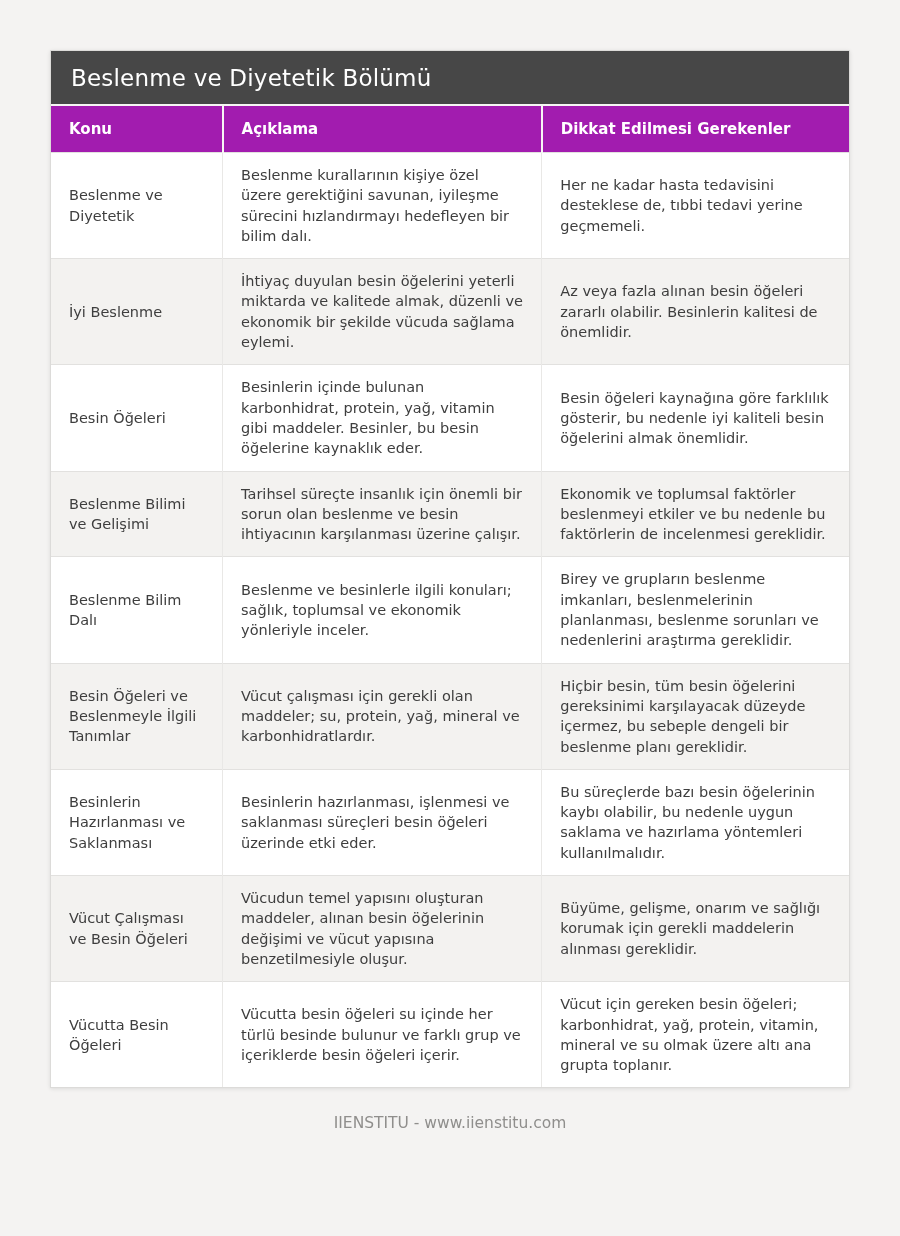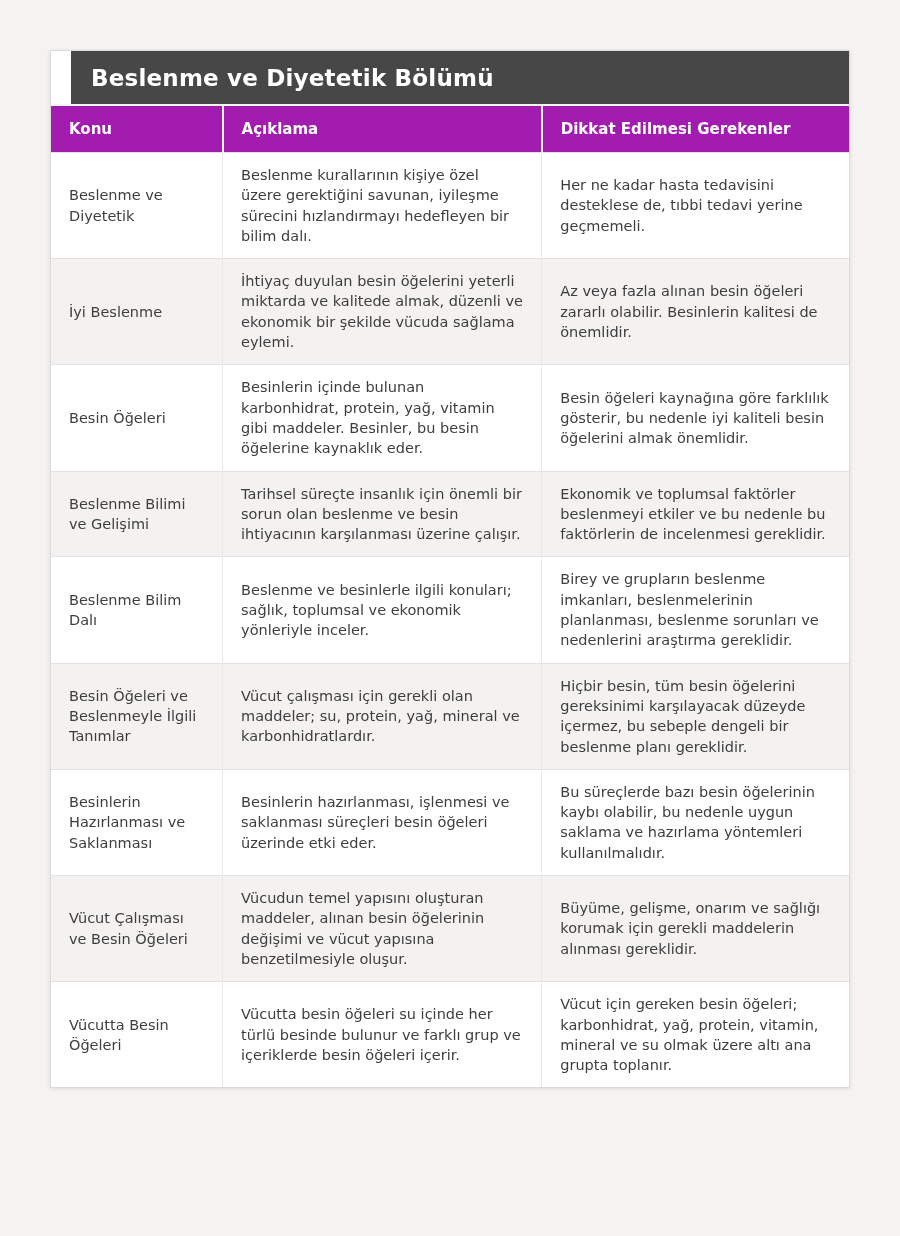--- a/index.html
+++ b/index.html
@@ -22,25 +22,24 @@
     width: 800px;
     margin: 0 auto;
     background: #ffffff;
     border: 1px solid #dcdbd9;
     box-shadow: 0 1px 4px rgba(0,0,0,0.10);
     box-sizing: border-box;
   }
   .card-title {
     background: #474747;
     color: #ffffff;
-    font-weight: bold;
+    font-weight: normal;
     font-size: 23px;
     padding: 14px 20px 13px 20px;
     letter-spacing: 0.2px;
-    margin-left: 20px;
   }
   table.data-table {
     width: 100%;
     border-collapse: collapse;
     table-layout: fixed;
   }
   table.data-table th {
     background: #a21caf;
     color: #ffffff;
     font-weight: bold;
@@ -141,13 +140,14 @@
           <td>Büyüme, gelişme, onarım ve sağlığı korumak için gerekli maddelerin alınması gereklidir.</td>
         </tr>
         <tr>
           <td class="konu-cell">Vücutta Besin Öğeleri</td>
           <td>Vücutta besin öğeleri su içinde her türlü besinde bulunur ve farklı grup ve içeriklerde besin öğeleri içerir.</td>
           <td>Vücut için gereken besin öğeleri; karbonhidrat, yağ, protein, vitamin, mineral ve su olmak üzere altı ana grupta toplanır.</td>
         </tr>
       </tbody>
     </table>
   </div>
+  <div class="footer">IIENSTITU - www.iienstitu.com</div>
 </div>
 
 </body></html>

